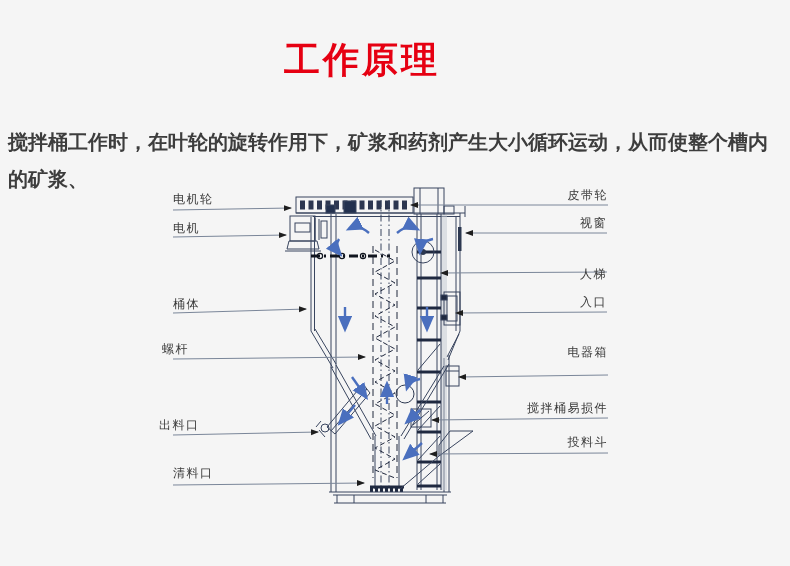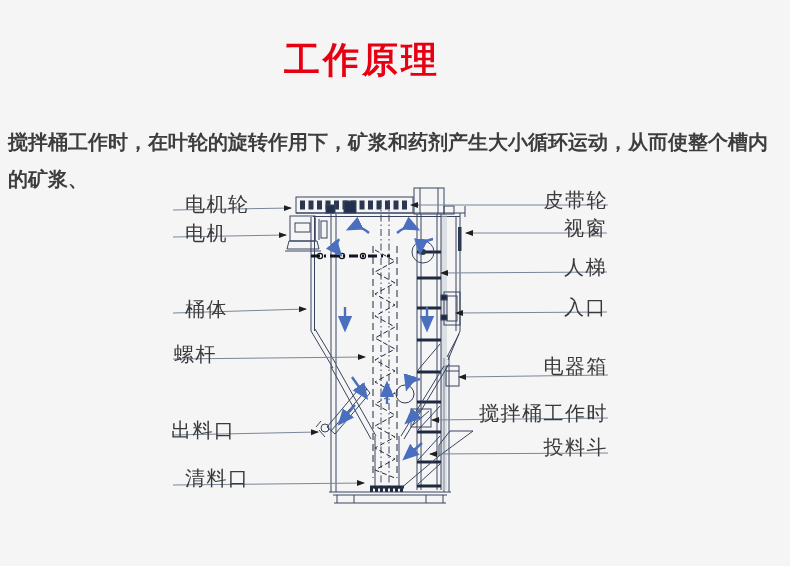--- a/index.html
+++ b/index.html
@@ -16,22 +16,22 @@
     color:#e60012;
   }
   .desc{
     position:absolute;left:8px;top:84px;width:778px;
     font-size:20px;font-weight:700;color:#3d3d3d;
     line-height:37px;letter-spacing:0px;margin-top:40px;
   }
   .diagram-svg{position:absolute;left:0;top:0;width:790px;height:566px;}
   .lbl{
     position:absolute;
-    font-size:20px;color:#3a3a3a;letter-spacing:1.5px;
-    white-space:nowrap;font-weight:500;margin-left:12px;
+    font-size:12px;color:#3a3a3a;letter-spacing:1.5px;
+    white-space:nowrap;font-weight:500;
   }
   .lbl-r{text-align:right;font-family:Liberation Serif, serif;}
 </style>
 </head>
 <body>
 
 <div class="page-title">工作原理</div>
 
 <div class="desc">
   <div>搅拌桶工作时，在叶轮的旋转作用下，矿浆和药剂产生大小循环运动，从而使整个槽内的矿浆、</div>
@@ -216,17 +216,17 @@
 
 <div class="lbl" style="left:173px;top:191px">电机轮</div>
 <div class="lbl" style="left:173px;top:220px">电机</div>
 <div class="lbl" style="left:173px;top:296px">桶体</div>
 <div class="lbl" style="left:162px;top:341px">螺杆</div>
 <div class="lbl" style="left:159px;top:417px">出料口</div>
 <div class="lbl" style="left:173px;top:465px">清料口</div>
 
 <div class="lbl lbl-r" style="right:182px;top:187px">皮带轮</div>
 <div class="lbl lbl-r" style="right:183px;top:215px">视窗</div>
-<div class="lbl lbl-r" style="right:183px;top:254px">人梯</div>
+<div class="lbl lbl-r" style="right:183px;top:266px">人梯</div>
 <div class="lbl lbl-r" style="right:183px;top:294px">入口</div>
-<div class="lbl lbl-r" style="right:182px;top:353px">电器箱</div>
-<div class="lbl lbl-r" style="right:182px;top:400px">搅拌桶工作时</div>
+<div class="lbl lbl-r" style="right:182px;top:344px">电器箱</div>
+<div class="lbl lbl-r" style="right:182px;top:400px">搅拌桶易损件</div>
 <div class="lbl lbl-r" style="right:182px;top:434px">投料斗</div>
 
 </body></html>

